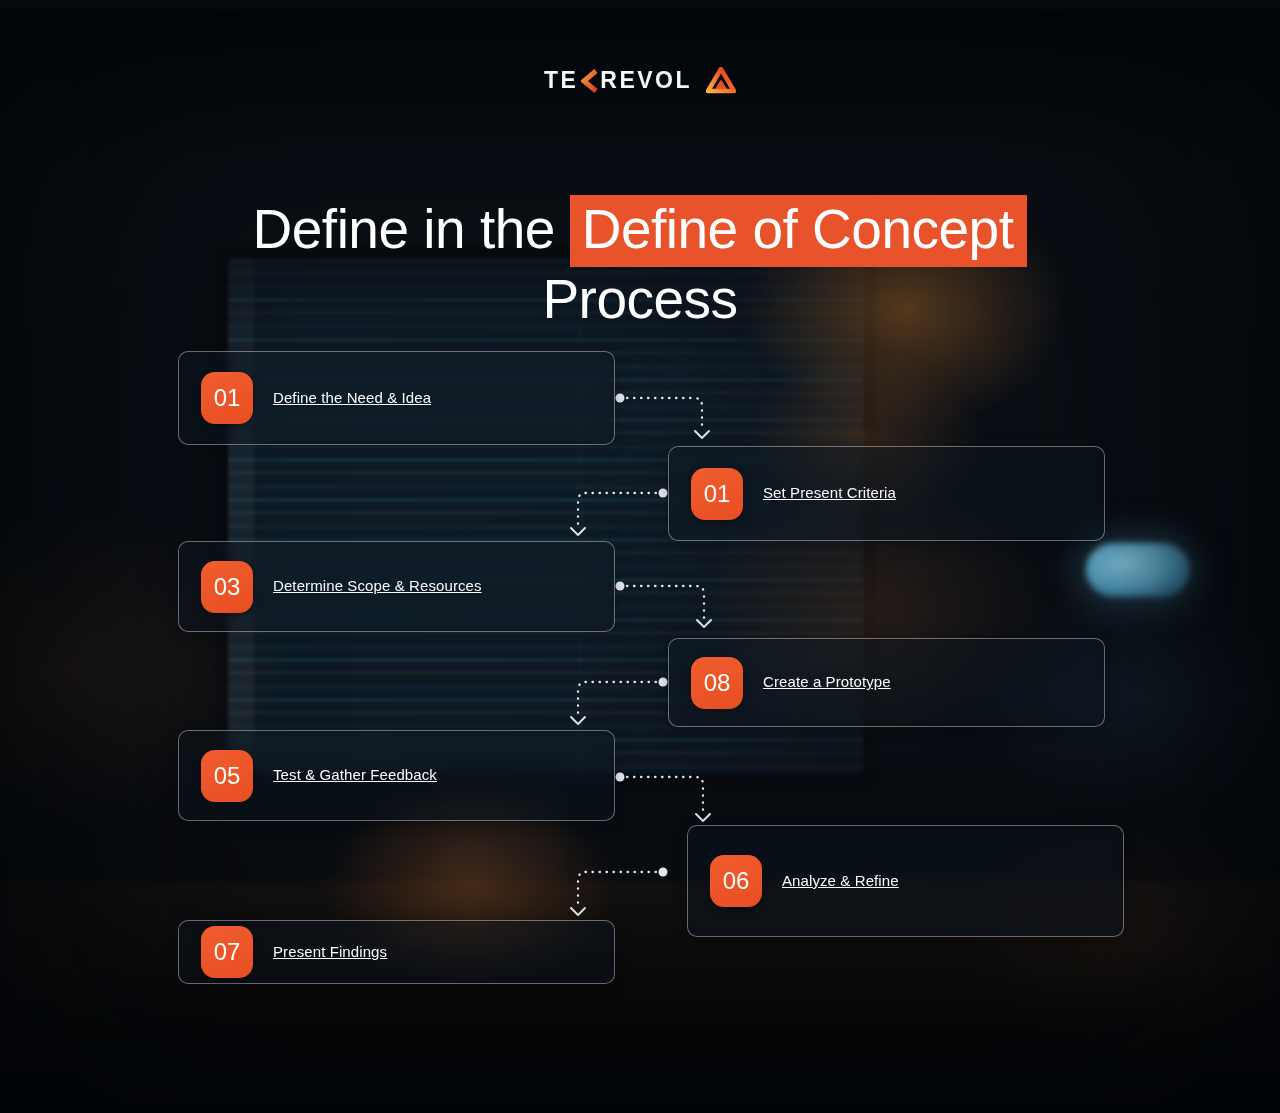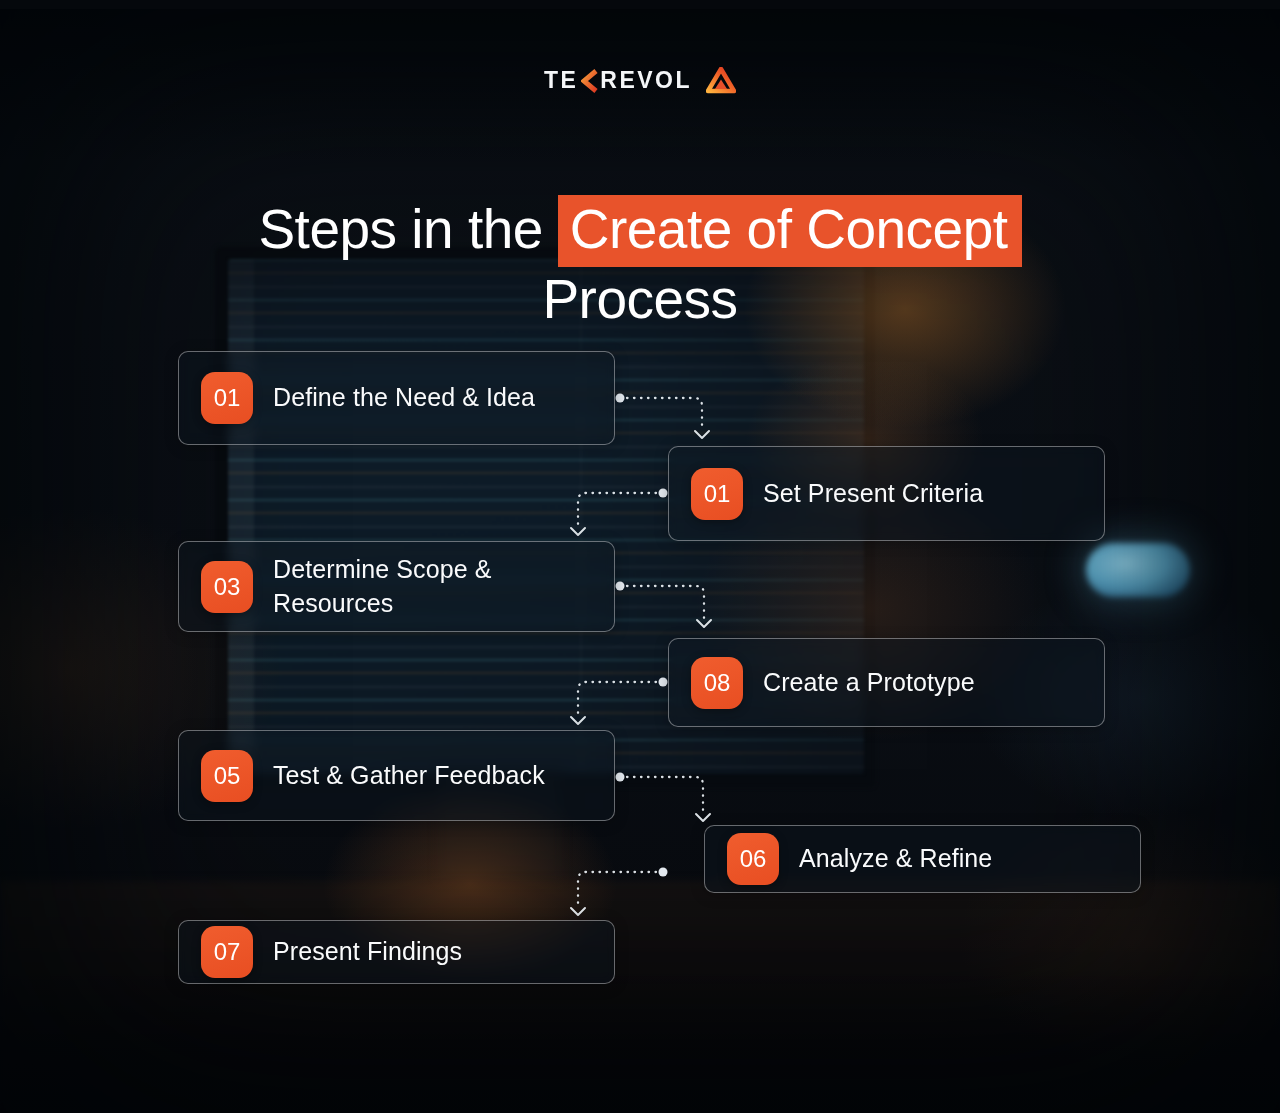--- a/index.html
+++ b/index.html
@@ -108,29 +108,30 @@
   }
   .card .badge {
     position: absolute; left: 22px; top: 50%; transform: translateY(-50%);
     width: 52px; height: 52px; border-radius: 14px;
     background: linear-gradient(160deg, #F05D2E 0%, #E84E22 100%);
     color: #ffffff; font-size: 24px; font-weight: 500;
     display: flex; align-items: center; justify-content: center;
     box-shadow: 0 2px 8px rgba(0,0,0,0.35);
   }
   .card .label {
-    color: #fafbfc; font-size: 25px; font-weight: 400; line-height: 1.35;
+    color: #fafbfc; font-size: 15px; font-weight: 400; line-height: 1.35;
     letter-spacing: 0.1px;
+    text-decoration: underline;
   }
   .pos1 { left: 178px; top: 342px; height: 94px; }
   .pos2 { left: 668px; top: 437px; height: 95px; }
   .pos3 { left: 178px; top: 532px; height: 91px; }
   .pos4 { left: 668px; top: 629px; height: 89px; }
   .pos5 { left: 178px; top: 721px; height: 91px; }
-  .pos6 { left: 704px; top: 816px; height: 68px; text-align: center; }
+  .pos6 { left: 687px; top: 816px; height: 112px; text-align: center; }
   .pos7 { left: 178px; top: 911px; height: 64px; }
 
   
   .connectors { position: absolute; inset: 0; pointer-events: none; }
   .connectors path.lead {
     fill: none; stroke: rgba(238,243,247,0.92); stroke-width: 2.3;
     stroke-dasharray: 0.5 6.5; stroke-linecap: round;
   }
   .connectors polyline.head {
     fill: none; stroke: rgba(238,243,247,0.92); stroke-width: 2;
@@ -174,22 +175,22 @@
             <stop offset="0.55" stop-color="#F06428"></stop>
             <stop offset="1" stop-color="#D92A1E"></stop>
         </linearGradient>
       </defs>
       <path d="M15 2 L28 24 L2 24 Z" fill="none" stroke="url(#tg)" stroke-width="4.5" stroke-linejoin="round"></path>
       <path d="M15 12.5 L21 22 L9 22 Z" fill="#E8502A"></path>
     </svg>
   </div>
 
   <h1 class="title">
-    <span>Steps in the</span>
-    <mark>Create of Concept</mark><br>
+    <span>Define in the</span>
+    <mark>Define of Concept</mark><br>
     <span>Process</span>
   </h1>
 
   <svg class="connectors" width="1280" height="1113" viewBox="0 0 1280 1113">
     <g>
       <circle class="dot" cx="620" cy="389" r="4.5"></circle>
       <path class="lead" d="M 627 389 L 694 389 Q 702 389 702 397 L 702 421"></path>
       <polyline class="head" points="695,422 702,429 709,422"></polyline>
     </g>
     <g>

